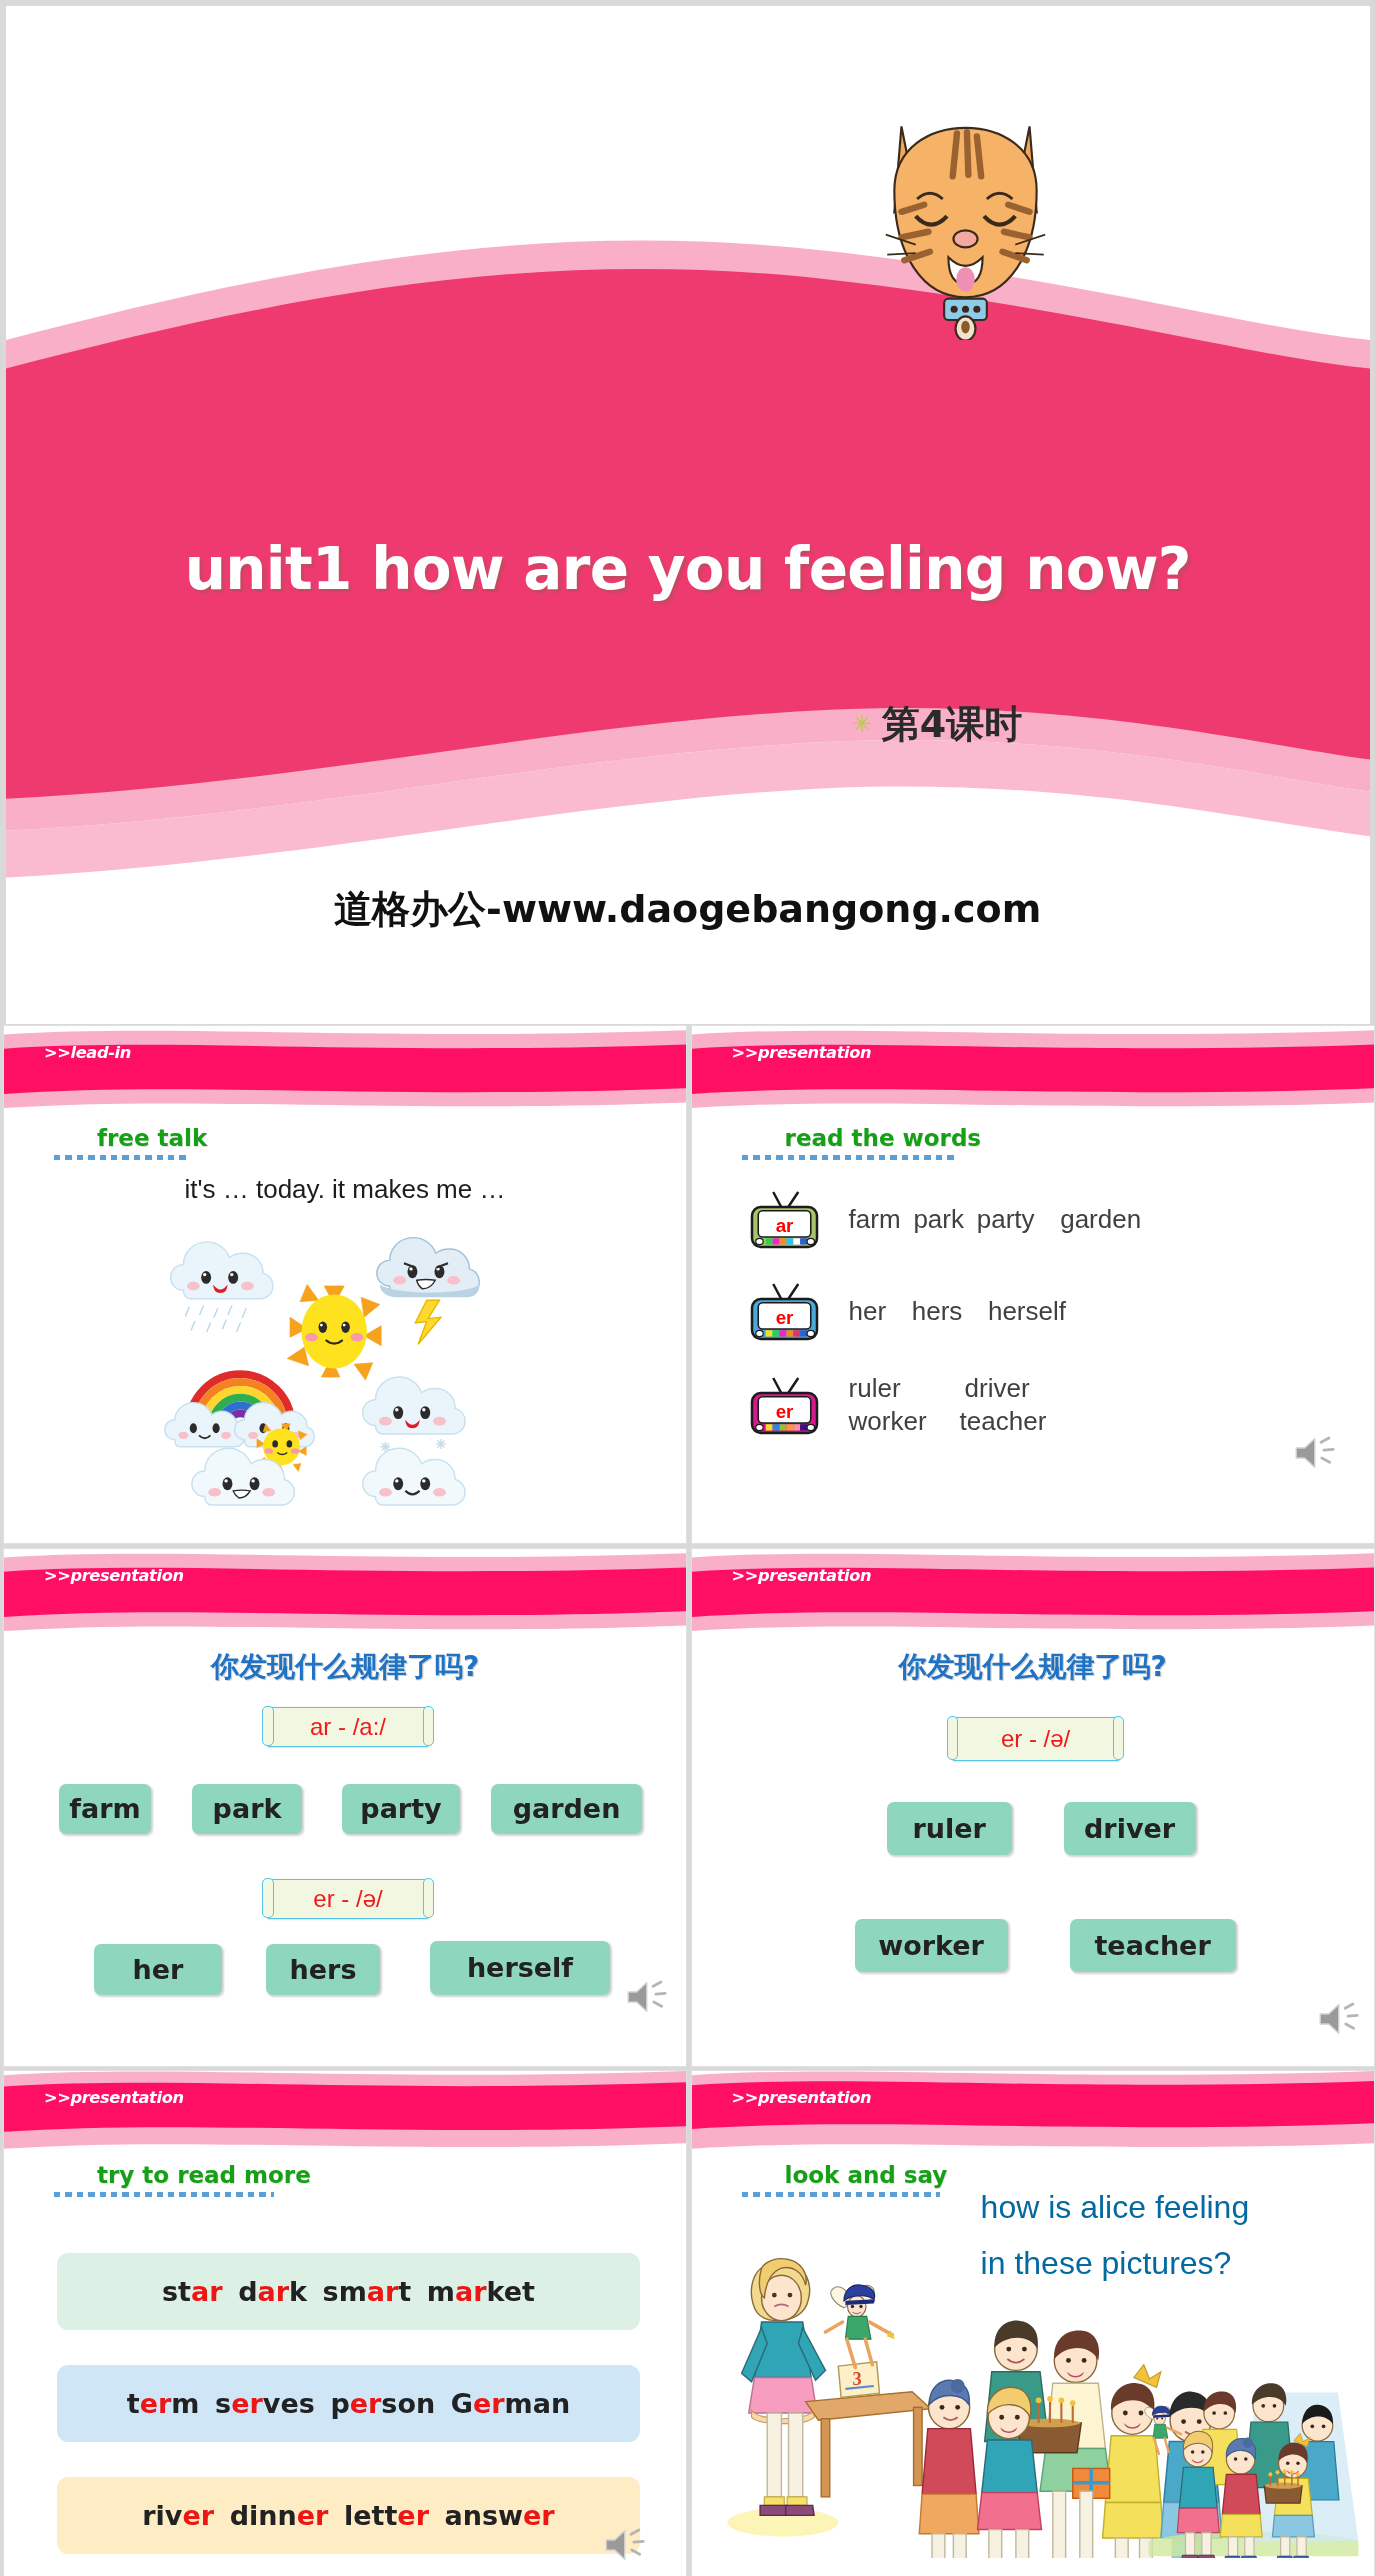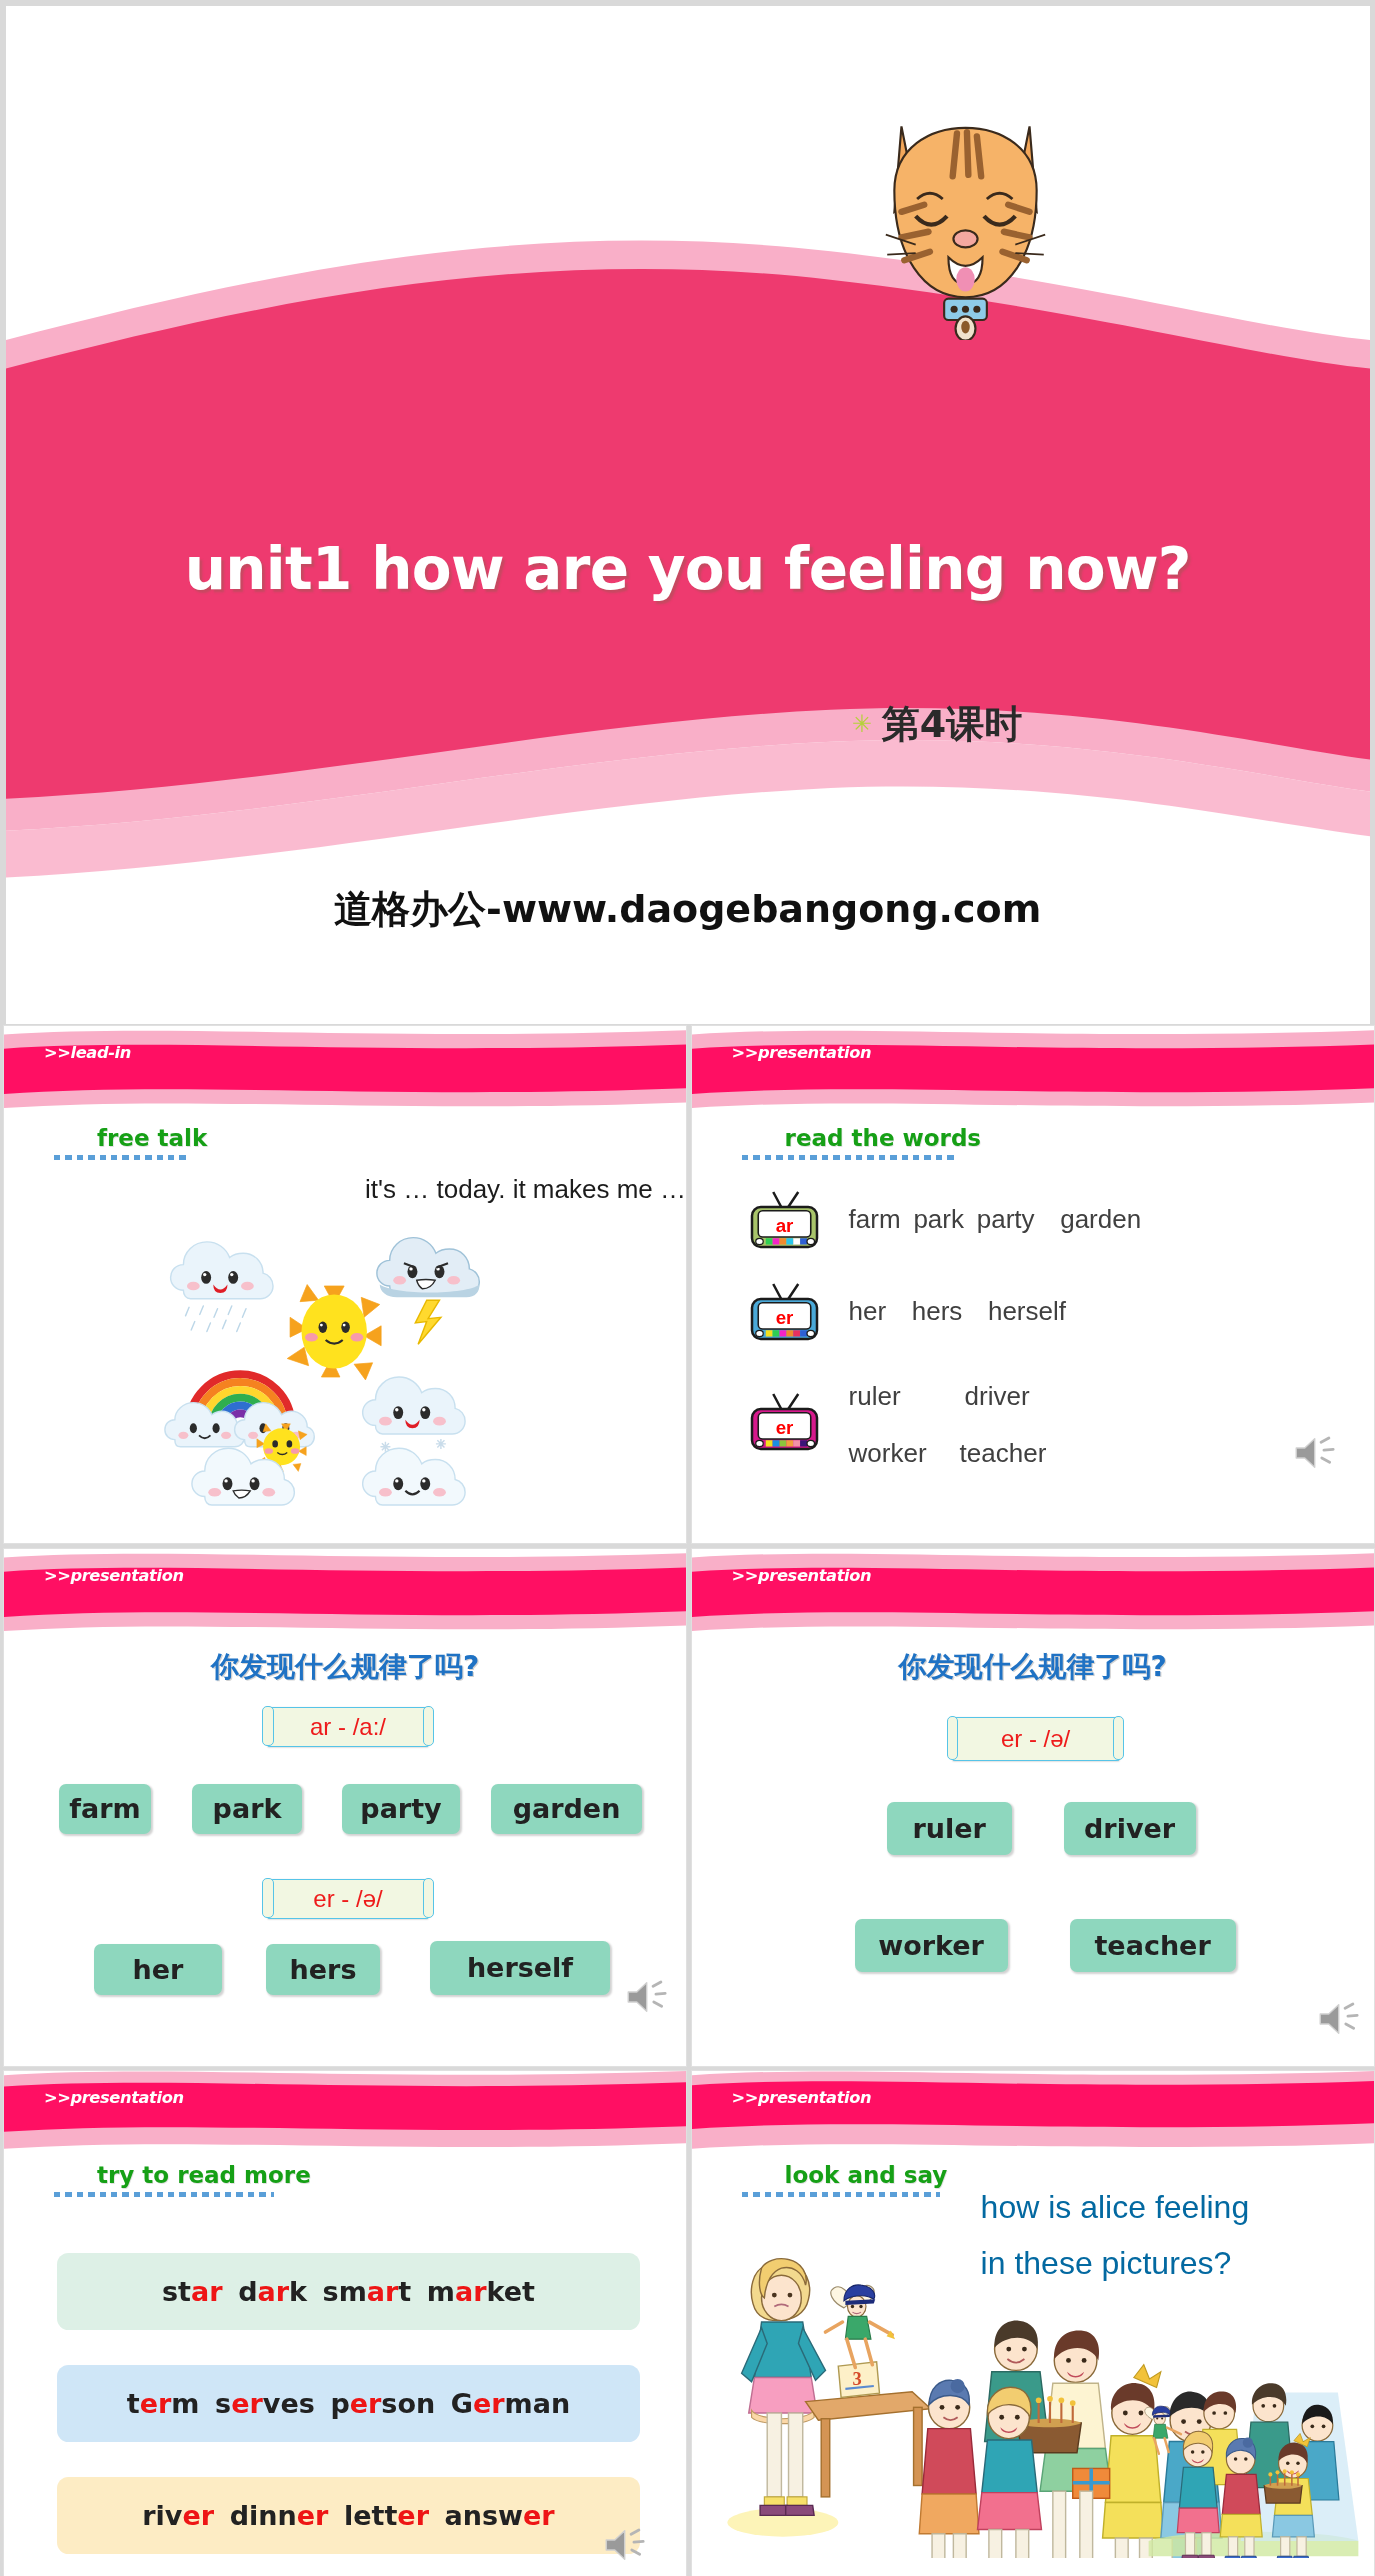--- a/index.html
+++ b/index.html
@@ -83,34 +83,34 @@
   .dots-w1 { width: 134px; }
   .dots-w2 { width: 213px; }
   .dots-w3 { width: 220px; }
   .dots-w4 { width: 198px; }
 
   .speaker { position: absolute; z-index: 5; }
 
   
   .s1-line {
     position: absolute; left: 0; top: 148px; width: 100%;
-    text-align: right; font-size: 26px; color: #1c1c1c;
+    text-align: center; font-size: 26px; color: #1c1c1c;
     font-family: "Liberation Sans", sans-serif; white-space: nowrap;
   }
   .weather-art { position: absolute; left: 158px; top: 186px; width: 370px; height: 313px; }
 
   
   .tv-row { position: absolute; display: flex; align-items: center; }
   .tv { position: relative; width: 75px; height: 63px; flex: 0 0 auto; }
   .tv-words {
     margin-left: 27px; font-size: 26px; color: #404040; font-weight: 400;
     font-family: Liberation Sans, sans-serif; white-space: nowrap;
   }
   .tv-words .gap2 { display: inline-block; width: 12.8px; }
-  .tv-stack { display: flex; flex-direction: column; gap: 26px; margin-top: 8px; }
+  .tv-stack { display: flex; flex-direction: column; gap: 2px; }
 
   
   .cn-q {
     position: absolute; left: 0; width: 100%; text-align: center;
     font-size: 28px; font-weight: 700; color: #1f72c4;
     font-family: "DejaVu Sans", sans-serif;
     text-shadow: 1.4px 1.4px 0 rgba(0,0,0,.18); white-space: nowrap;
   }
   .scroll-box {
     position: absolute;

